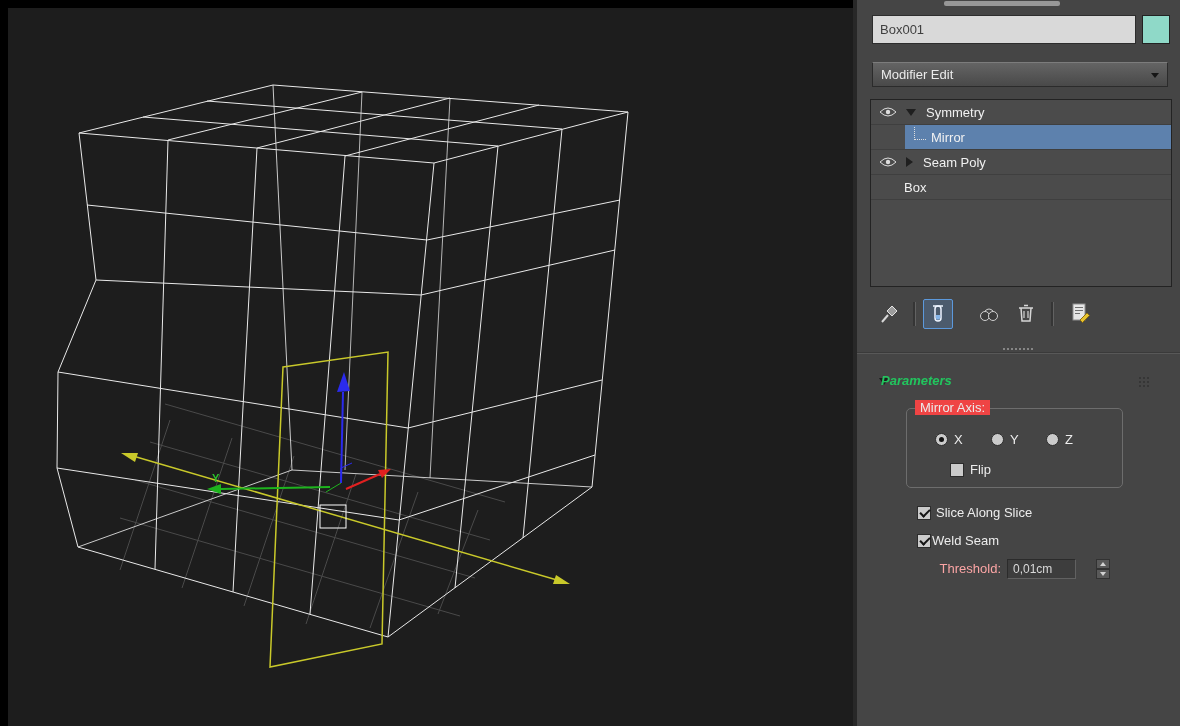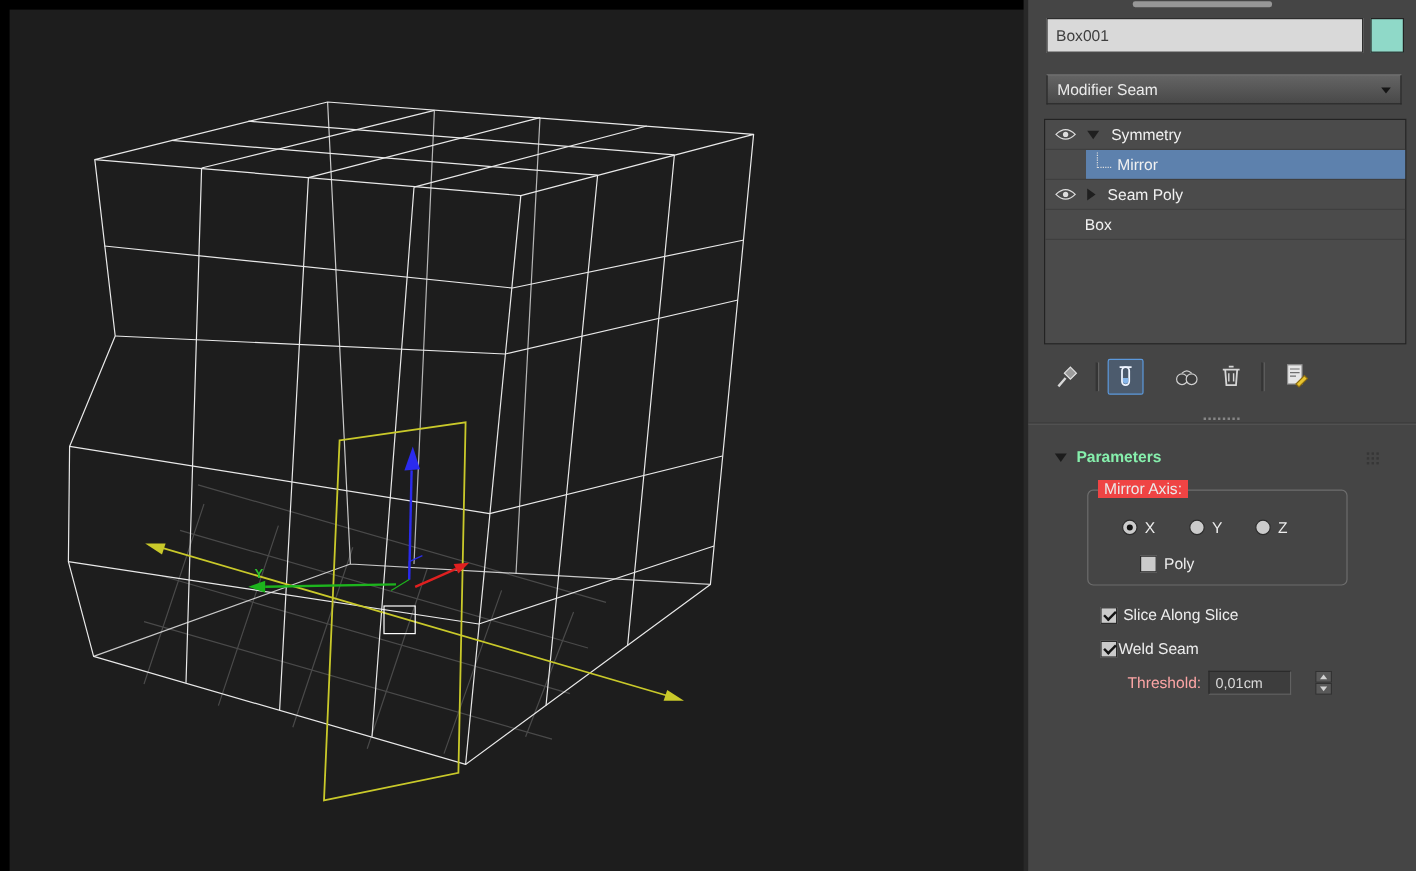--- a/index.html
+++ b/index.html
@@ -54,21 +54,21 @@
   .btn-endresult { left:66px; top:299px; width:30px; height:30px; border:1px solid #5c99dc; background:#4c5b6d; border-radius:2px; }
   .btn-unique { left:120px; top:302px; width:24px; height:24px; }
   .btn-trash { left:156px; top:300px; width:26px; height:26px; }
   .sep2 { left:194px; top:302px; position:absolute; }
   .btn-config { left:210px; top:299px; width:28px; height:28px; }
 
   .rollout-divider { left:0; top:352px; width:323px; height:2px; background:#3a3a3a; border-bottom:1px solid #585858; }
   .divider-grip { left:146px; top:348px; width:30px; height:4px; border-top:2px dotted #868686; }
 
   .params-tri { left:22px; top:378px; width:0; height:0; border-left:5px solid transparent; border-right:5px solid transparent; border-top:7px solid #1c1c1c; }
-  .params-title { left:40px; top:373px; font-weight:bold; font-size:13px; color:#86efac; }
+  .params-title { left:24px; top:373px; font-weight:bold; font-size:13px; color:#22c55e;font-style:italic; }
   .params-grip { left:282px; top:377px; width:2px; height:2px; background:#363636;
     box-shadow:4px 0 0 #363636, 8px 0 0 #363636, 0 4px 0 #363636, 4px 4px 0 #363636, 8px 4px 0 #363636, 0 8px 0 #363636, 4px 8px 0 #363636, 8px 8px 0 #363636; }
 
   .group-box { left:49px; top:408px; width:217px; height:80px; border:1px solid #6d6d6d; border-radius:5px; }
   .group-box > * { position:absolute; }
   .group-title { left:8px; top:-9px; background:#ef4444; padding:0 5px; color:#eaeaea; font-size:13px; }
 
   .opt { display:flex; align-items:center; gap:6px; color:#ededed; font-size:13px; }
   .radio { width:13px; height:13px; border-radius:50%; background:#cbcbcb; border:1px solid #2c2c2c; position:relative; flex:none; }
   .radio.on::after { content:""; position:absolute; left:3px; top:3px; width:5px; height:5px; border-radius:50%; background:#121212; }
@@ -149,21 +149,21 @@
   <div class="divider"></div>
 
   <div class="panel">
 
     <div class="mini-scroll"></div>
 
     <input class="name-field" type="text" value="Box001" style="">
     <div class="color-swatch" style="background: rgb(143, 217, 200);"></div>
 
     <div class="modifier-combo">
-      <span>Modifier Seam</span>
+      <span>Modifier Edit</span>
       <span class="combo-arrow"></span>
     </div>
 
     <div class="stack">
       <div class="stack-row">
         <svg class="eye" viewBox="0 0 18 12">
           <path d="M1,6 Q9,-2 17,6 Q9,14 1,6 Z" stroke="#dddddd" fill="none"></path>
             <circle cx="9" cy="6" r="2.2" fill="#dddddd"></circle>
         </svg>
         <span class="tri tri-down"></span>
@@ -242,21 +242,21 @@
       <div class="opt opt-y">
         <span class="radio"></span>
         <span>Y</span>
       </div>
       <div class="opt opt-z">
         <span class="radio"></span>
         <span>Z</span>
       </div>
       <div class="opt opt-flip">
         <span class="checkbox"></span>
-        <span>Poly</span>
+        <span>Flip</span>
       </div>
     </div>
 
     <div class="row-slice">
       <span class="checkbox on"></span>
       <span>Slice Along Slice</span>
     </div>
     <div class="row-weld">
       <span class="checkbox on"></span>
       <span>Weld Seam</span>

